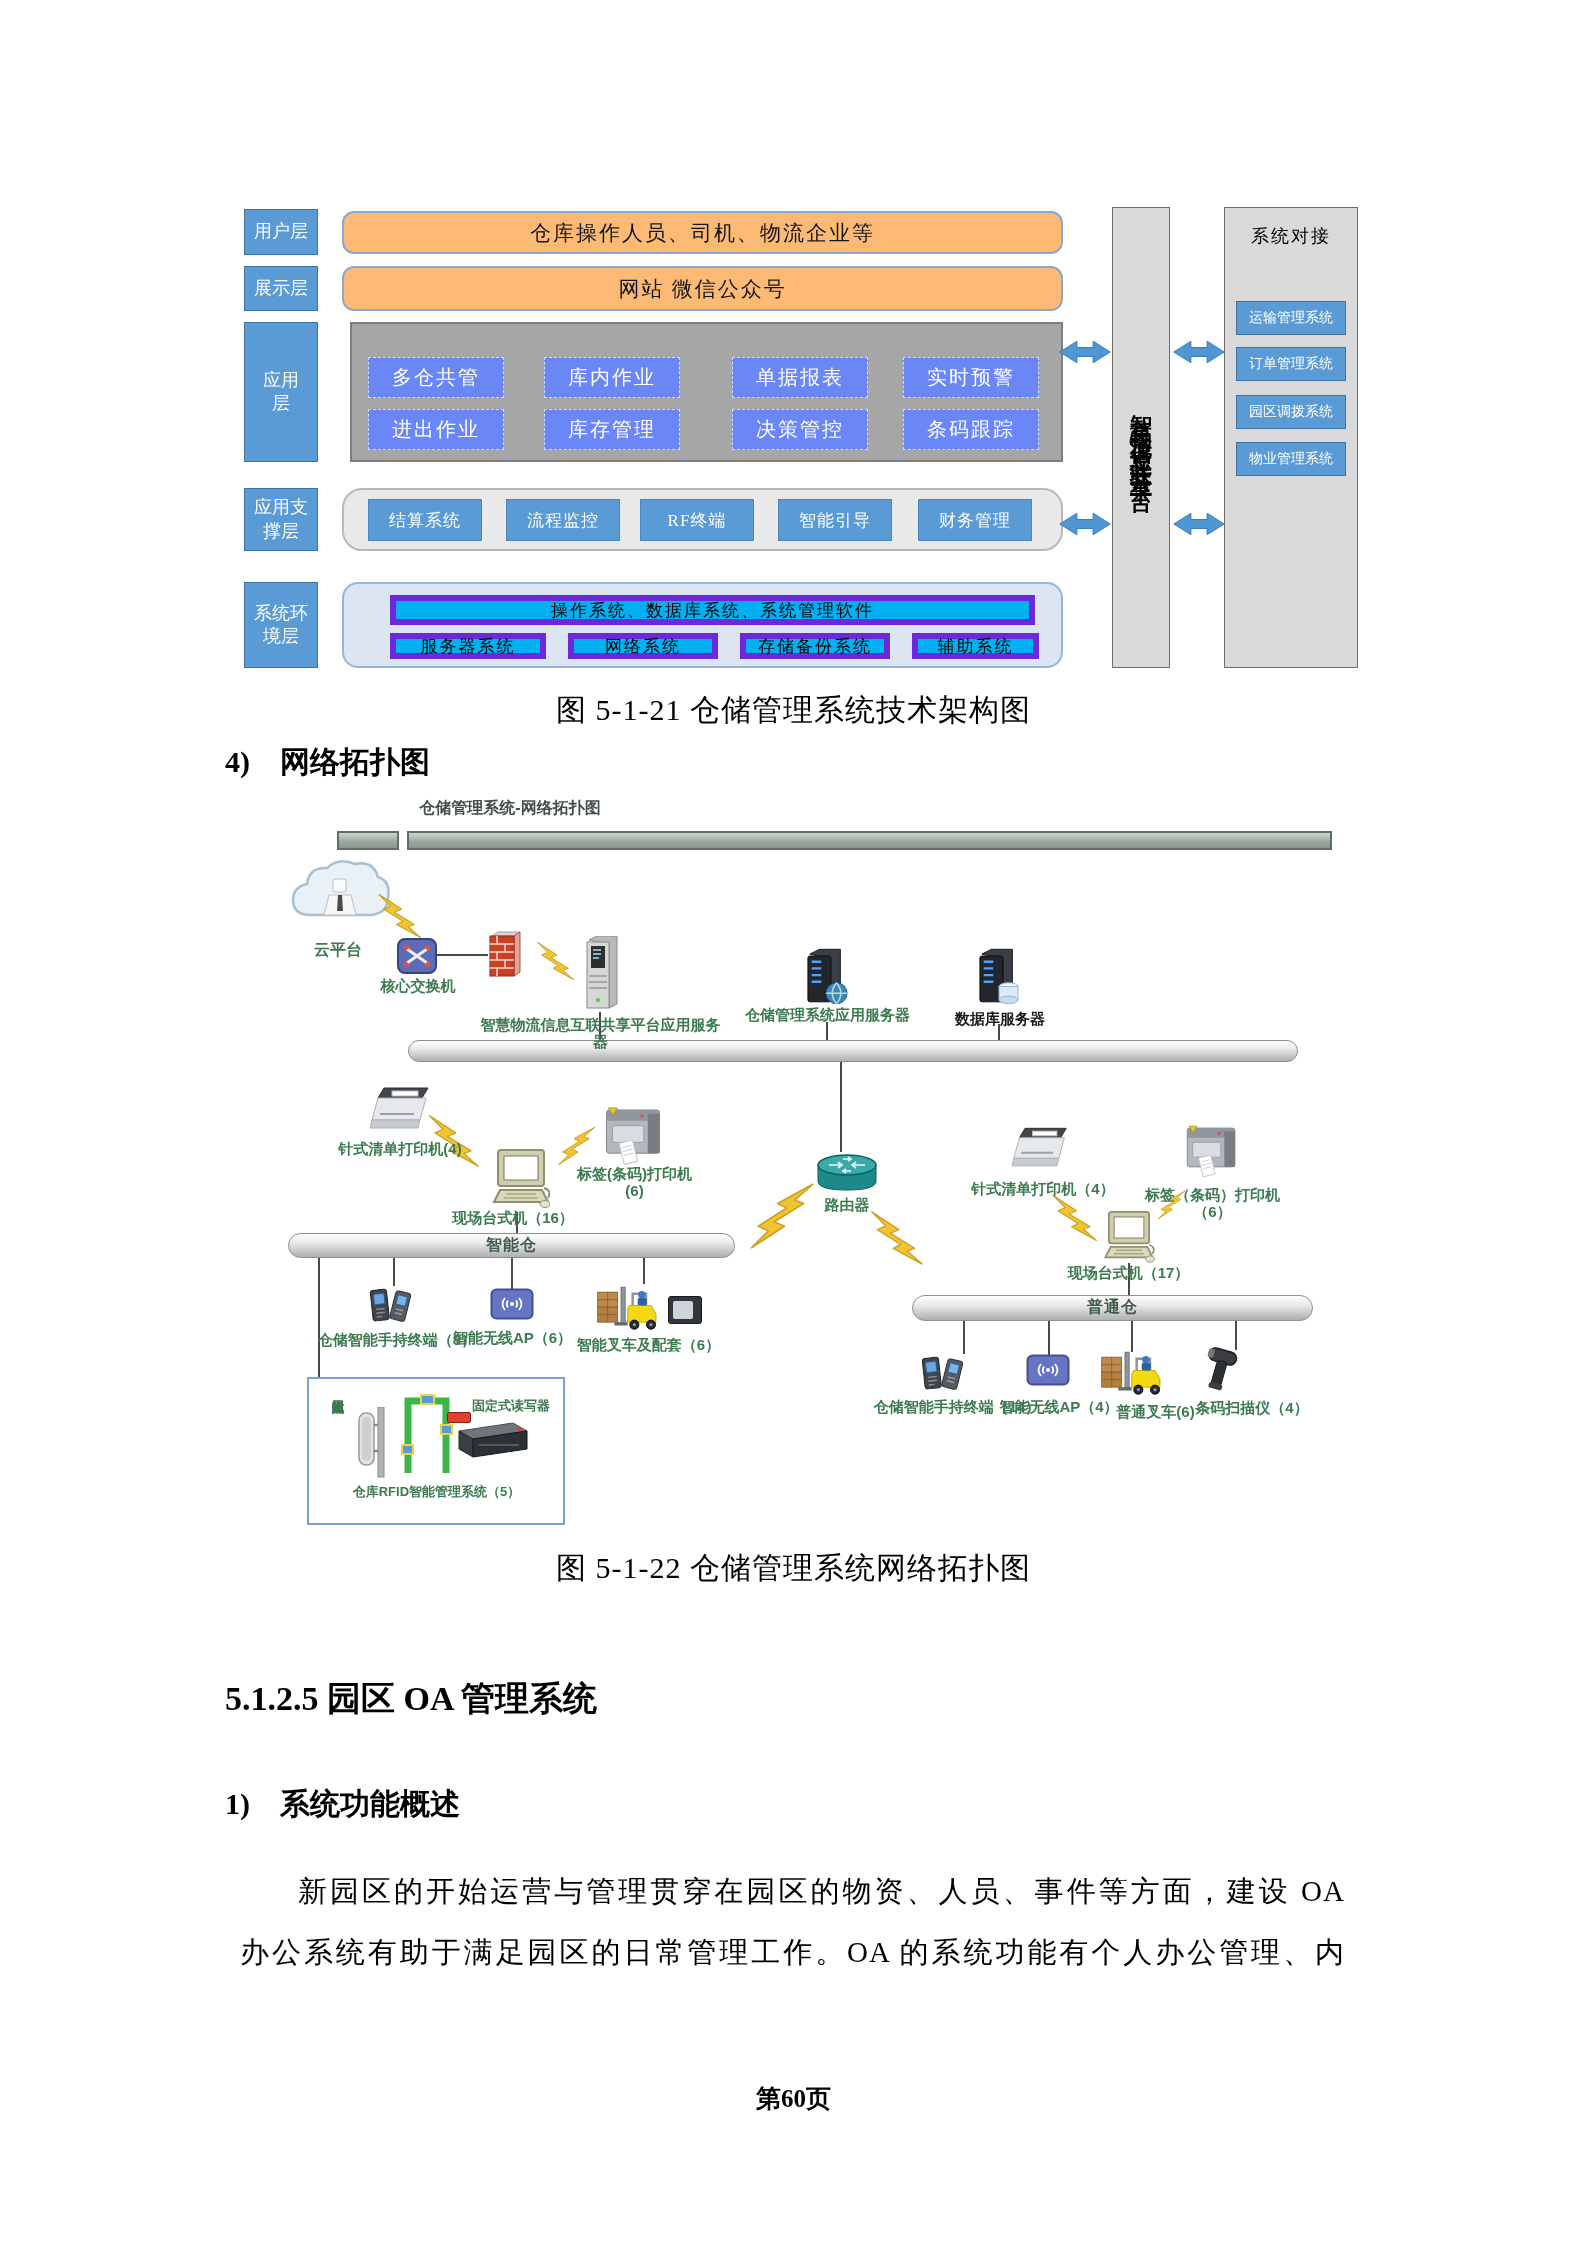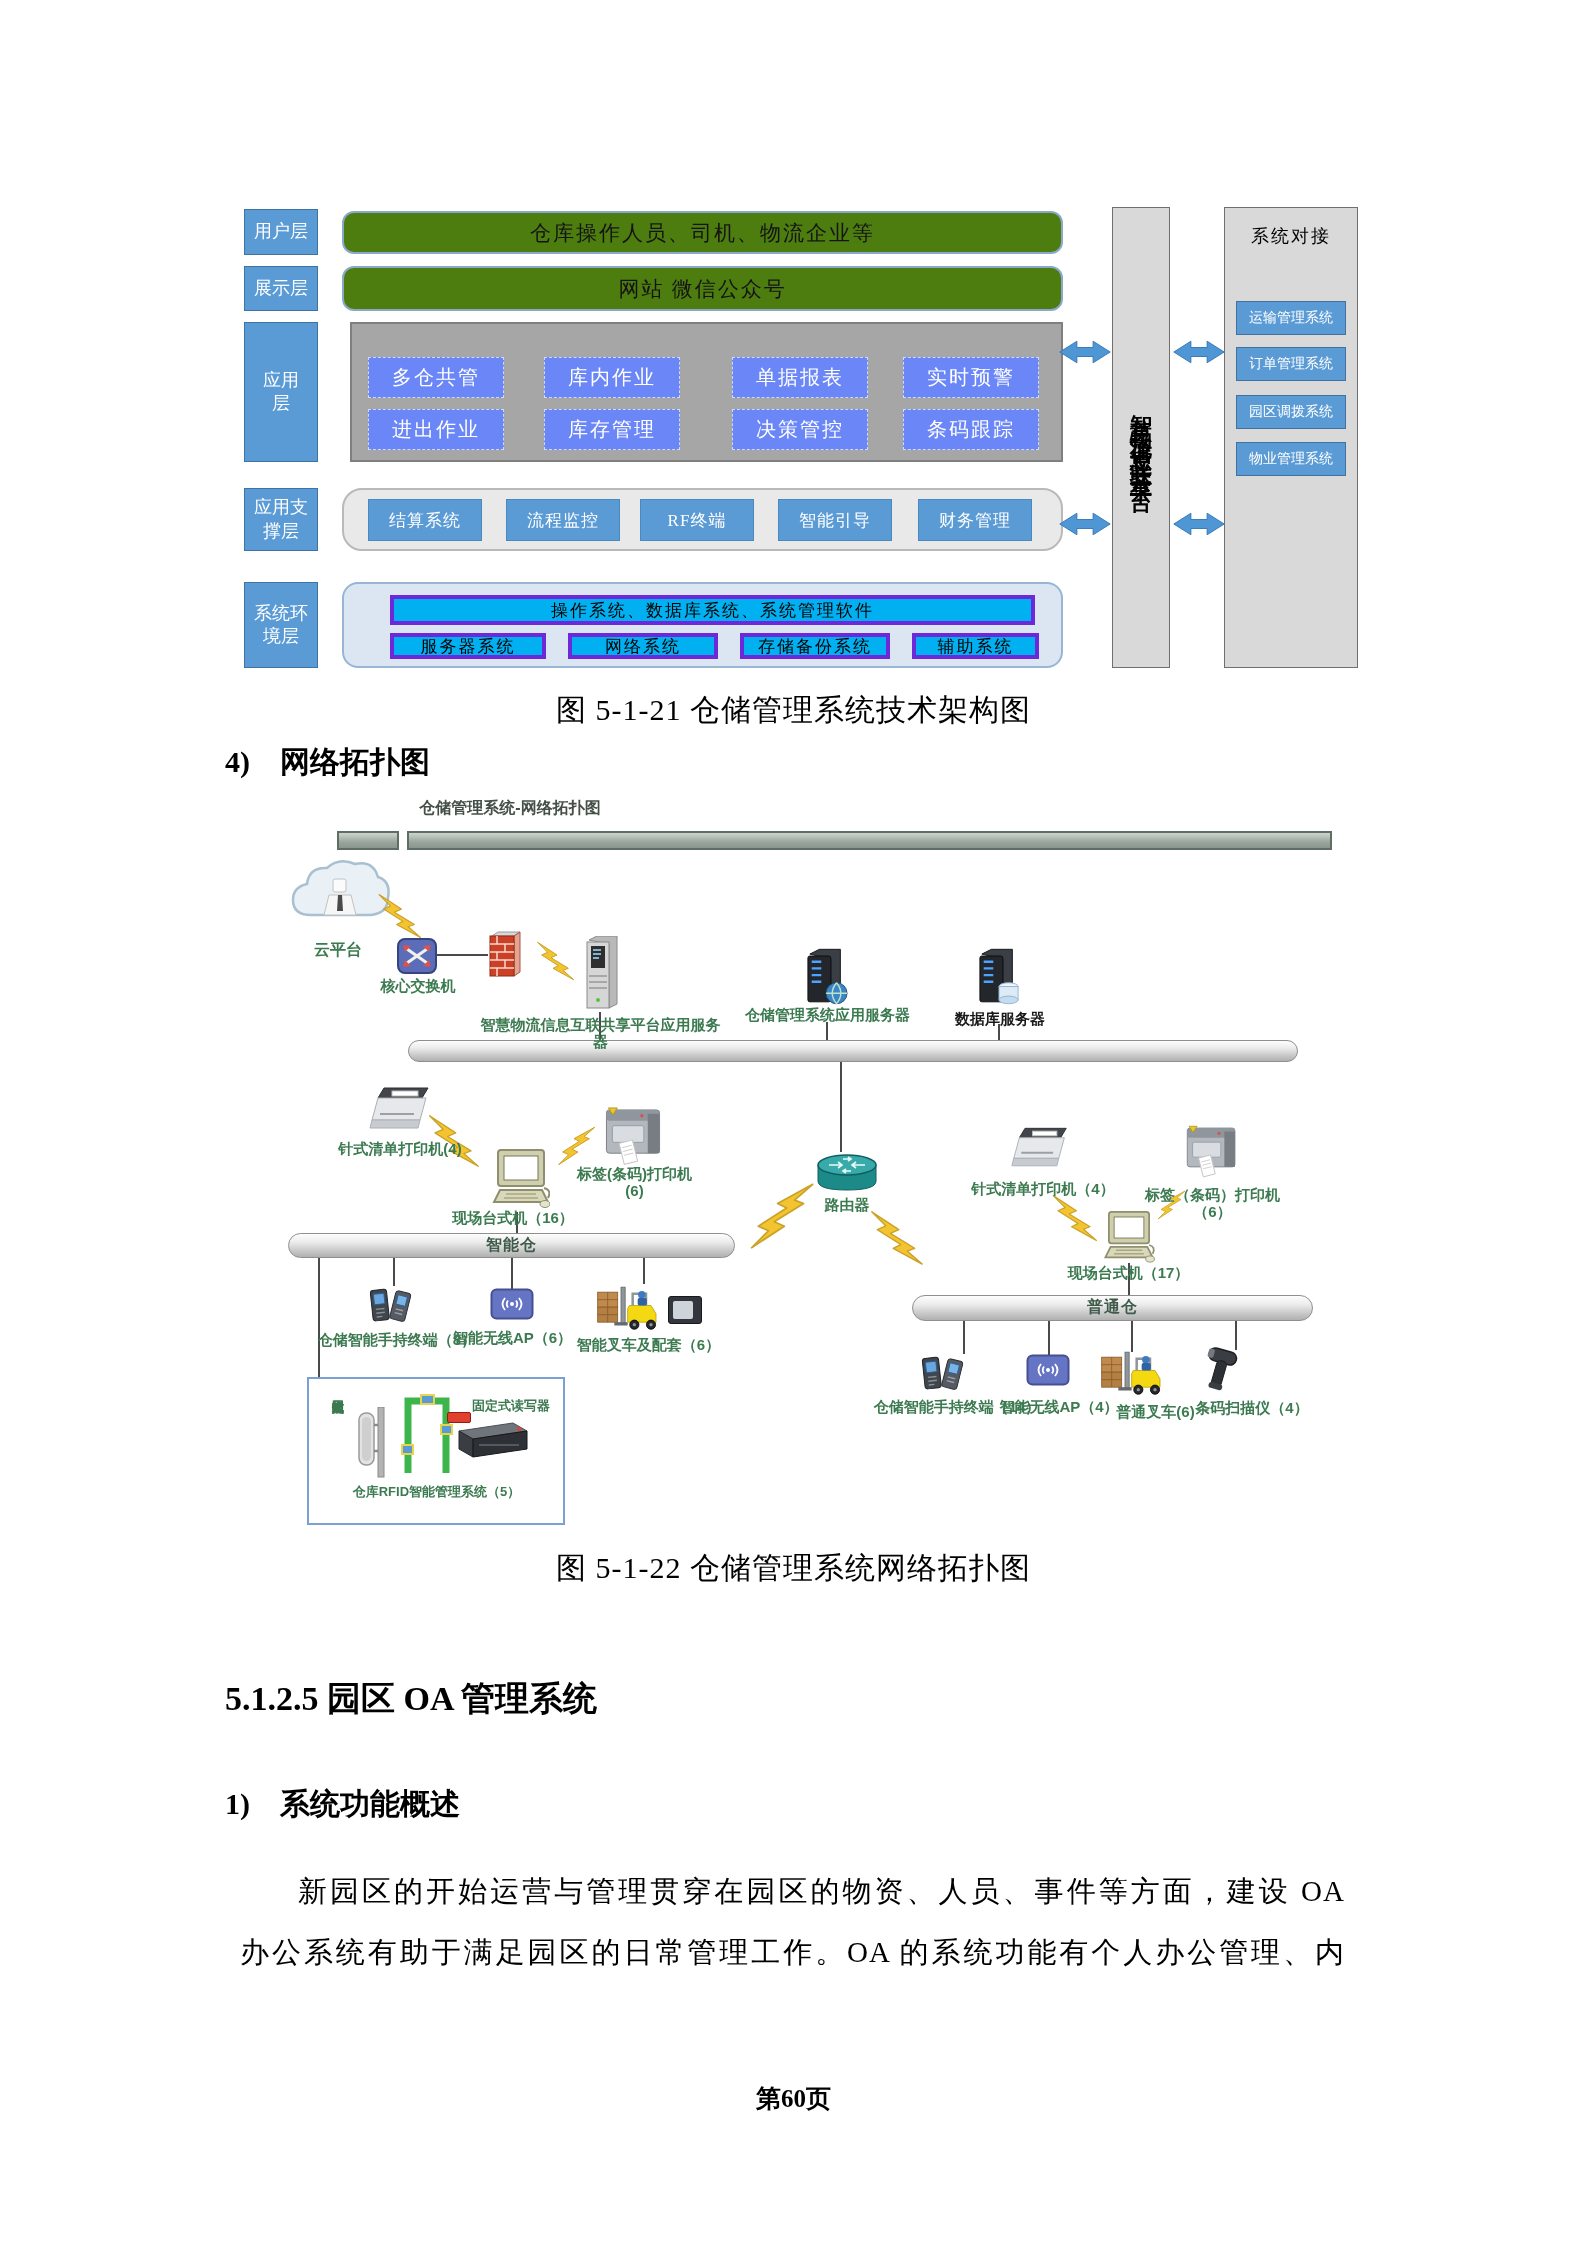--- a/index.html
+++ b/index.html
@@ -4,36 +4,36 @@
 <style>
   html,body{margin:0;padding:0;background:#ffffff;}
   .page{position:relative;width:1587px;height:2245px;background:#fff;
         font-family:"Liberation Serif","DejaVu Serif",serif;overflow:hidden;}
   .abs{position:absolute;}
 
   
   .layer{position:absolute;left:244px;width:74px;background:#5b9bd5;border:1px solid #3f73a3;
          color:#fff;font-size:18px;display:flex;align-items:center;justify-content:center;
          text-align:center;line-height:1.3;box-sizing:border-box;}
-  .rowbox{position:absolute;left:342px;width:721px;background:#4d7c0f;border:2px solid #8aa8cc;
+  .rowbox{position:absolute;left:342px;width:721px;background:#fdba74;border:2px solid #8aa8cc;
           border-radius:12px;display:flex;align-items:center;justify-content:center;
           font-size:21px;color:#141414;box-sizing:border-box;letter-spacing:2px;}
   .graybox{position:absolute;left:350px;top:322px;width:713px;height:140px;background:#a6a6a6;
            border:2px solid #7f7f7f;box-sizing:border-box;}
   .appbox{position:absolute;width:136px;height:41px;background:#6b87f7;border:1px dashed #cfd9f8;
           color:#fff;font-size:20px;display:flex;align-items:center;justify-content:center;
           letter-spacing:2px;box-sizing:border-box;}
   .supcontainer{position:absolute;left:342px;top:488px;width:721px;height:63px;background:#e9e9e9;
           border:2px solid #b9b9b9;border-radius:20px;box-sizing:border-box;}
   .supbox{position:absolute;width:114px;height:42px;background:#5b9bd5;border:1px solid #4a88bd;
           color:#fff;font-size:17px;display:flex;align-items:center;justify-content:center;
           letter-spacing:1px;box-sizing:border-box;}
   .envcontainer{position:absolute;left:342px;top:582px;width:721px;height:86px;background:#dce6f2;
           border:2px solid #98b5d6;border-radius:16px;box-sizing:border-box;}
-  .envbar{position:absolute;background:#00b0f0;border:4px solid #6d28d9;color:#000;font-size:17px;
+  .envbar{position:absolute;background:#00b0f0;border:6px solid #6d28d9;color:#000;font-size:17px;
           display:flex;align-items:center;justify-content:center;letter-spacing:2px;box-sizing:border-box;}
   .vbar{position:absolute;left:1112px;top:207px;width:58px;height:461px;background:#d9d9d9;
         border:1.5px solid #6f6f6f;box-sizing:border-box;display:flex;align-items:center;justify-content:center;}
   .vbar span{writing-mode:vertical-rl;text-orientation:upright;font-size:22px;font-weight:bold;
         color:#000;letter-spacing:7px;}
   .panel{position:absolute;left:1224px;top:207px;width:134px;height:461px;background:#d9d9d9;
          border:1.5px solid #6f6f6f;box-sizing:border-box;}
   .panel-title{position:absolute;left:0;top:16px;width:100%;text-align:center;font-size:18px;
          color:#000;letter-spacing:2px;}
   .panelbox{position:absolute;left:11px;width:110px;height:34px;background:#5b9bd5;border:1px solid #41719c;

